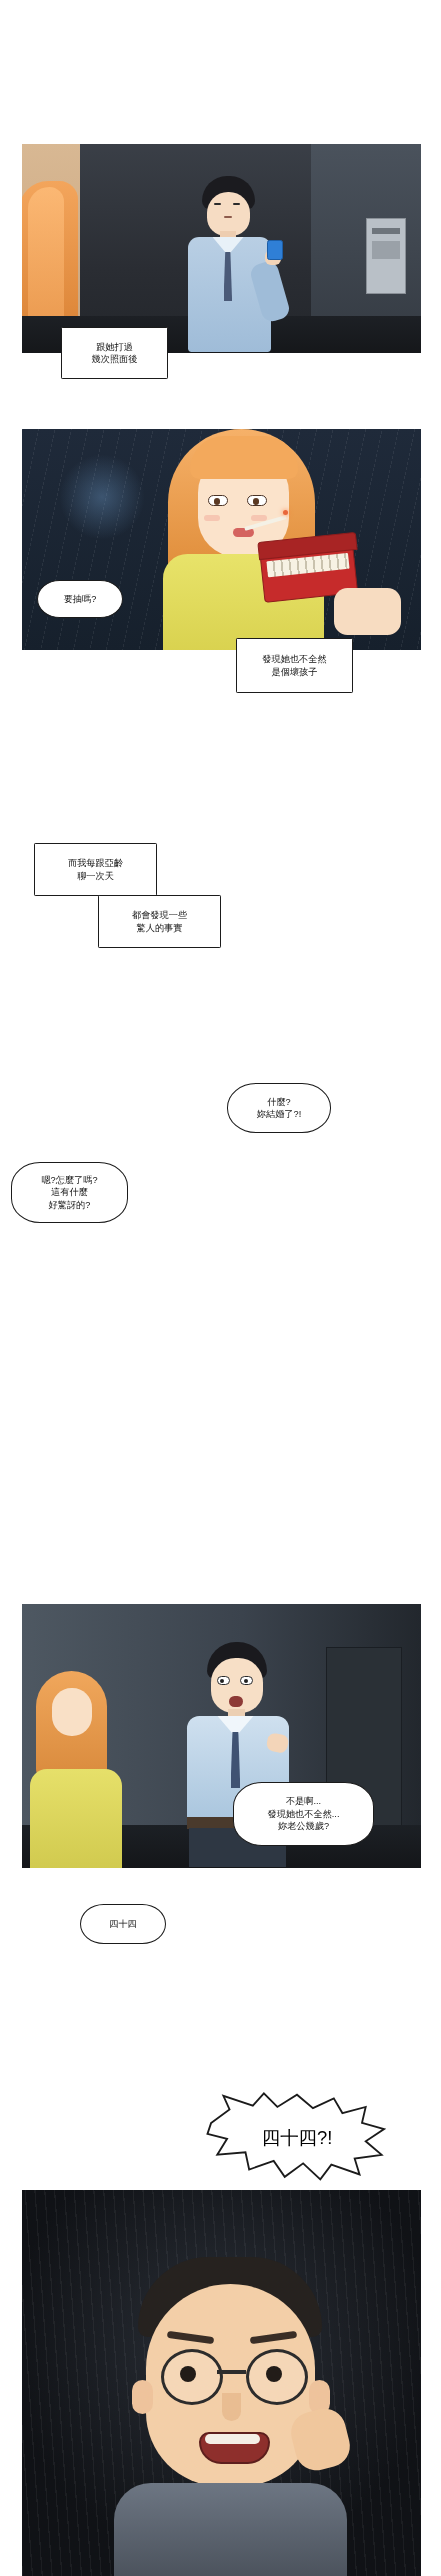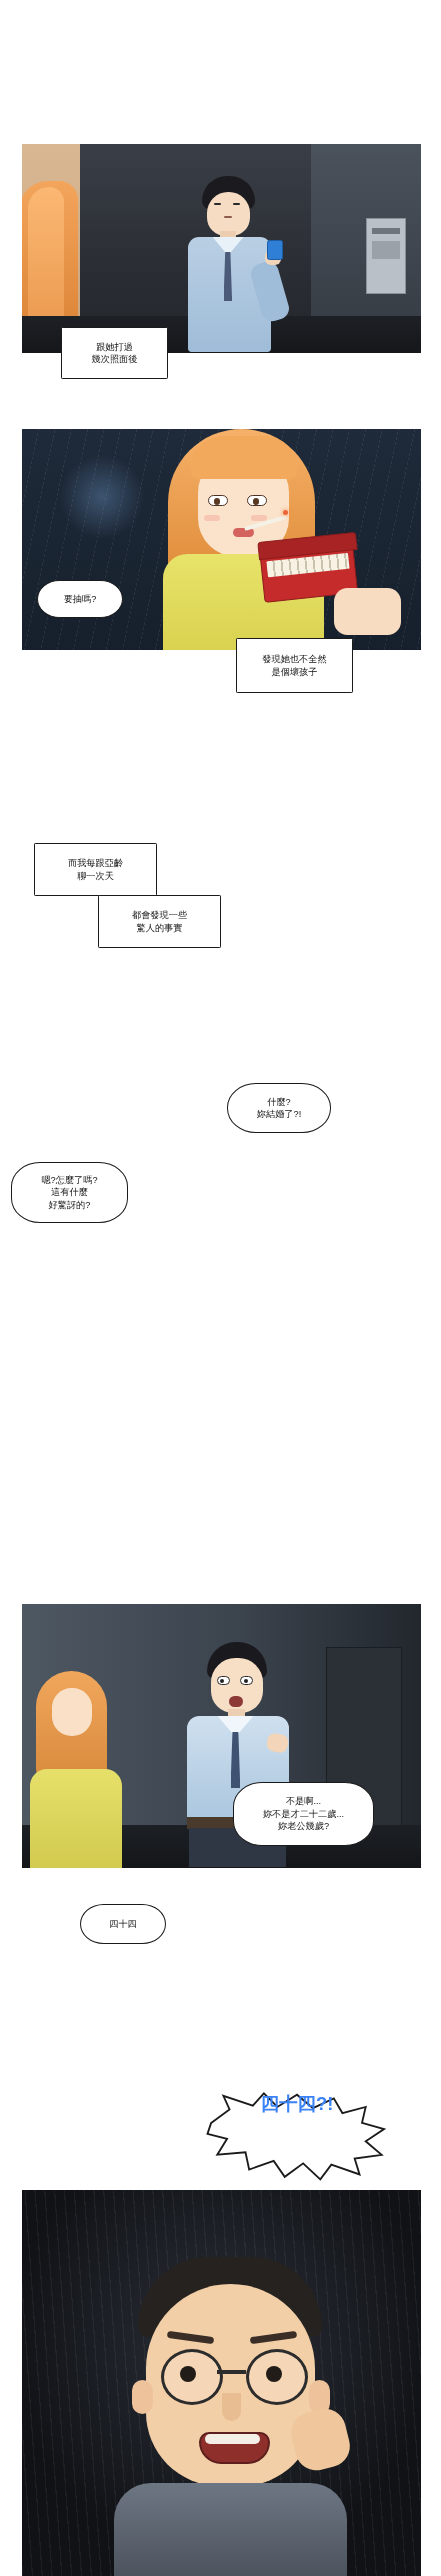--- a/index.html
+++ b/index.html
@@ -375,22 +375,22 @@
     border-radius:37px 37px 0 0;
   }
   .p5-man .handR{
     position:absolute; left:179px; top:153px; width:55px; height:59px;
     background:#f0c79d; border-radius:21px; transform:rotate(-14deg);
   }
 
   
   .shout{
     position:absolute;
-    display:flex; align-items:flex-start; justify-content:center;
-    color:#3b82f6; font-weight:bold; text-align:center;
+    display:flex; align-items:center; justify-content:center;
+    color:#000000; font-weight:normal; text-align:center;
   }
   .shout svg{ position:absolute; inset:0; width:100%; height:100%;}
   .shout span{ position:relative; z-index:2; }
 </style>
 </head>
 <body>
 
 <div class="page">
 
   <div class="panel" id="panel1">
@@ -488,21 +488,21 @@
       <div class="shirt"></div>
       <div class="collar"></div>
       <div class="tie"></div>
       <div class="handR"></div>
       <div class="belt"></div>
       <div class="pants"></div>
     </div>
   </div>
 
   <div class="bubble round" style="left:233px; top:1782px; width:141px; height:64px;">不是啊...
-妳不是才二十二歲...
+發現她也不全然...
 妳老公幾歲?</div>
 
   <div class="bubble round" style="left:80px; top:1904px; width:86px; height:40px;">四十四</div>
 
   <div class="shout" style="left:205px; top:2091px; width:184px; height:92px; font-size:18.4px;">
     <svg viewBox="0 0 300 150" preserveAspectRatio="none" aria-hidden="true">
       <polygon points="10,52 40,30 30,8 78,24 96,4 118,26 150,6 176,28 210,12 224,36 262,26 256,52 292,62 262,82 288,104 244,110 252,136 206,120 188,144 160,118 130,140 112,114 72,128 66,100 20,104 36,78 4,70" fill="#ffffff" stroke="#1b1b1b" stroke-width="3"></polygon>
     </svg>
     <span>四十四?!</span>
   </div>

